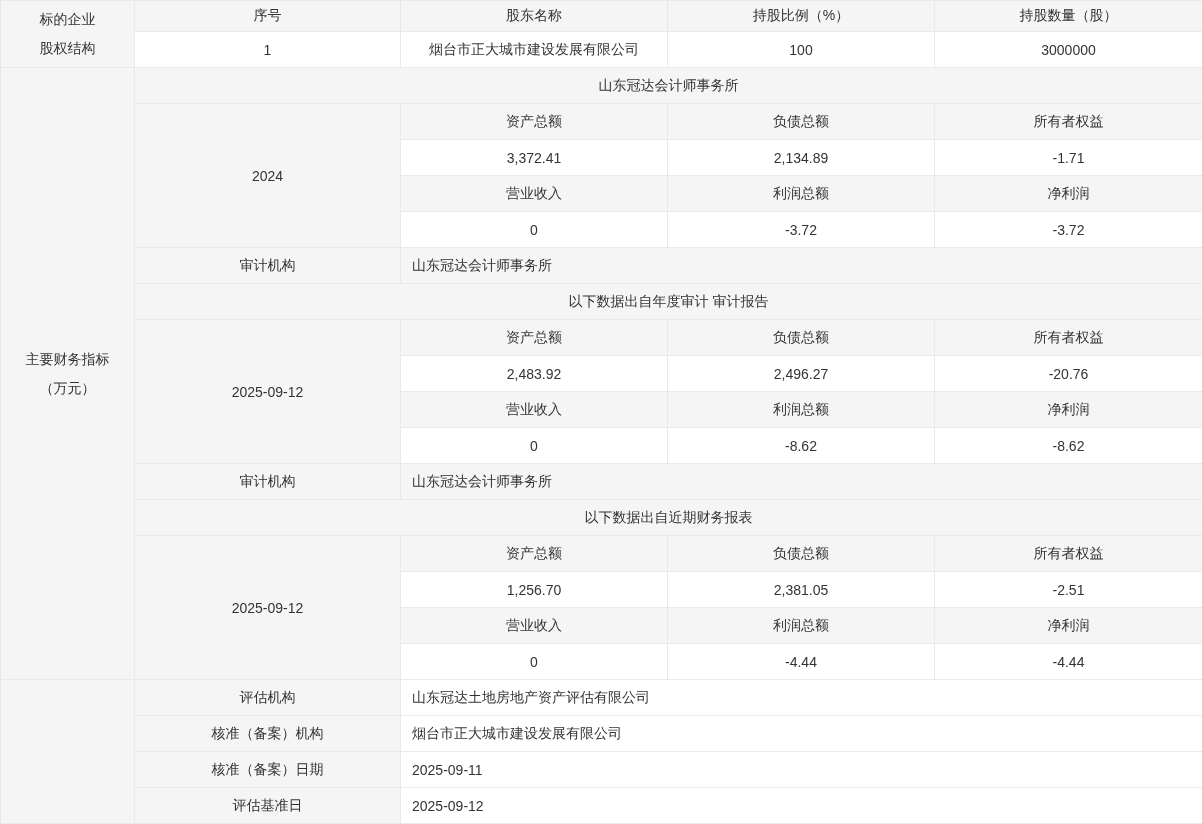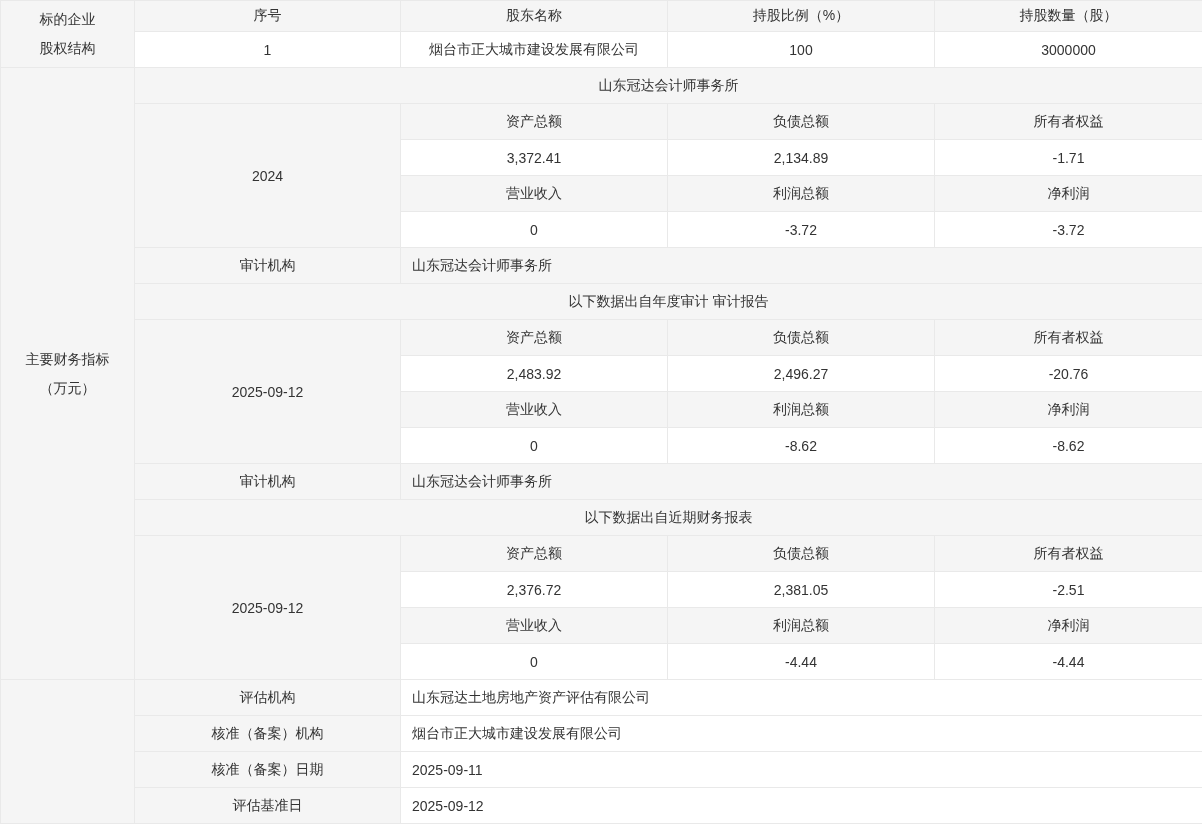--- a/index.html
+++ b/index.html
@@ -117,21 +117,21 @@
     <td class="g" colspan="4">以下数据出自近期财务报表</td>
   </tr>
 
   <tr>
     <td class="g" rowspan="4">2025-09-12</td>
     <td class="g">资产总额</td>
     <td class="g">负债总额</td>
     <td class="g">所有者权益</td>
   </tr>
   <tr>
-    <td>2,376.72</td>
+    <td>1,256.70</td>
     <td>2,381.05</td>
     <td>-2.51</td>
   </tr>
   <tr>
     <td class="g">营业收入</td>
     <td class="g">利润总额</td>
     <td class="g">净利润</td>
   </tr>
   <tr>
     <td>0</td>

